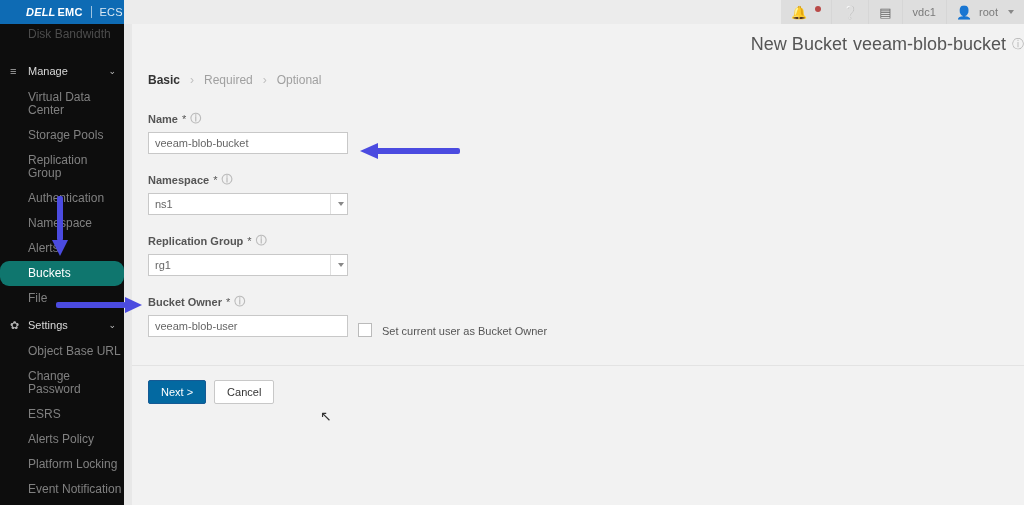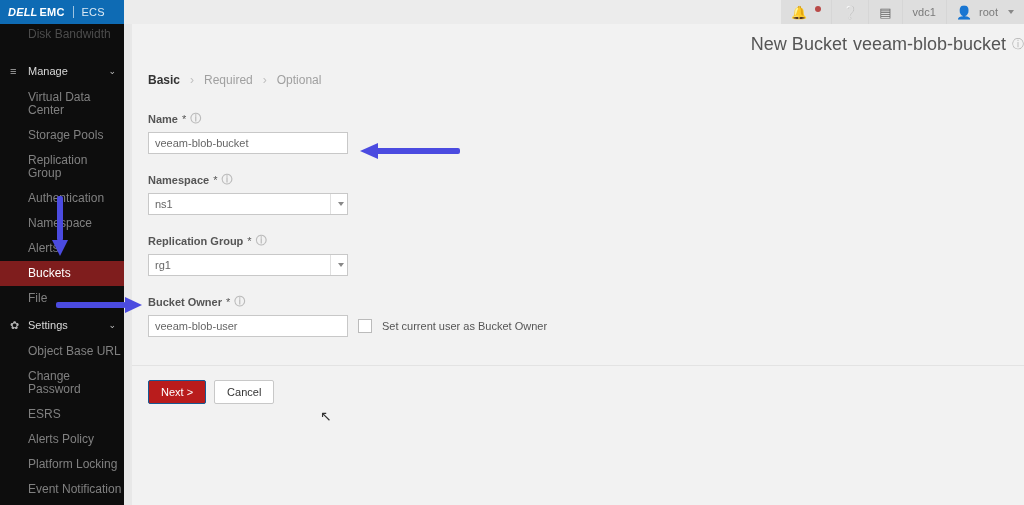--- a/index.html
+++ b/index.html
@@ -24,21 +24,21 @@
     color: #8a8a8a;
     z-index: 10;
   }
   .sidebar .brand {
     height: 24px;
     background: #0e6bb4;
     display: flex;
     align-items: center;
     font-size: 11px;
     color: #fff;
-    padding-left: 8px;
+    padding-left: 26px;
     letter-spacing: 0.2px;
   }
   .sidebar .brand .dell  { font-weight: 700; font-style: italic;}
   .sidebar .brand .emc   { font-weight: 600; margin-left: 2px; }
   .sidebar .brand .div   {
     display:inline-block; width:1px; height:12px;
     background:rgba(255,255,255,.6); margin:0 8px;
   }
   .sidebar .brand .prod  { font-weight: 400; opacity:.85;}
 
@@ -55,22 +55,23 @@
   .nav-group .chev  { margin-left:auto; font-size:9px; color:#bfbfbf;}
   .nav-item {
     display:block;
     padding:6px 0 6px 28px;
     font-size:12px;
     color:#808080;
     line-height:13px;
     cursor:pointer;
   }
   .nav-item.active {
-    background:#7f1d1d;
+    background:#0f766e;
     color:#fff;
+    border-radius:9px;
   }
 
   
   .header {
     position:absolute;
     left:124px; right:0; top:0;
     height:24px;
     background:#ececec;
     border-bottom:1px solid #d6d6d6;
     display:flex;
@@ -139,21 +140,21 @@
   .field-row{margin-bottom:18px;}
   .field-label{
     font-size:11px;
     font-weight:700;
     color:#555;
     margin-bottom:6px;
     display:flex;align-items:center;gap:4px;
   }
   .field-label .req{font-weight:400;}
   .field-label .help{color:#bbb;font-size:11px;}
-  .field-line{display:flex;align-items:center;gap:10px;}
+  .field-line{display:flex;align-items:flex-end;gap:10px;}
   input.text, .select{
     width:200px;
     height:22px;
     padding:0 6px;
     border:1px solid #c8c8c8;
     background:#fff;
     font-size:11px;
     color:#666;
     box-sizing:border-box;
   }
@@ -173,21 +174,21 @@
     margin:28px 0 0 0;
     padding:14px 16px;
     border-top:1px solid #e3e3e3;
     display:flex;gap:8px;
   }
   .btn{
     height:22px;padding:0 12px;
     font-size:11px;border-radius:2px;
     display:flex;align-items:center;cursor:pointer;
   }
-  .btn.primary{background:#b91c1c;color:#fff;border:1px solid #165a94;}
+  .btn.primary{background:#0369a1;color:#fff;border:1px solid #165a94;}
   .btn.secondary{background:#fff;color:#333;border:1px solid #c8c8c8;}
 
   
   .arrow{
     position:absolute;z-index:50;pointer-events:none;
   }
   .arrow .shaft{position:absolute;background:#4b4be0;border-radius:2px;}
   .arrow .head{position:absolute;width:0;height:0;}
   
   #arrow1{left:360px;top:144px;width:100px;height:14px;}

